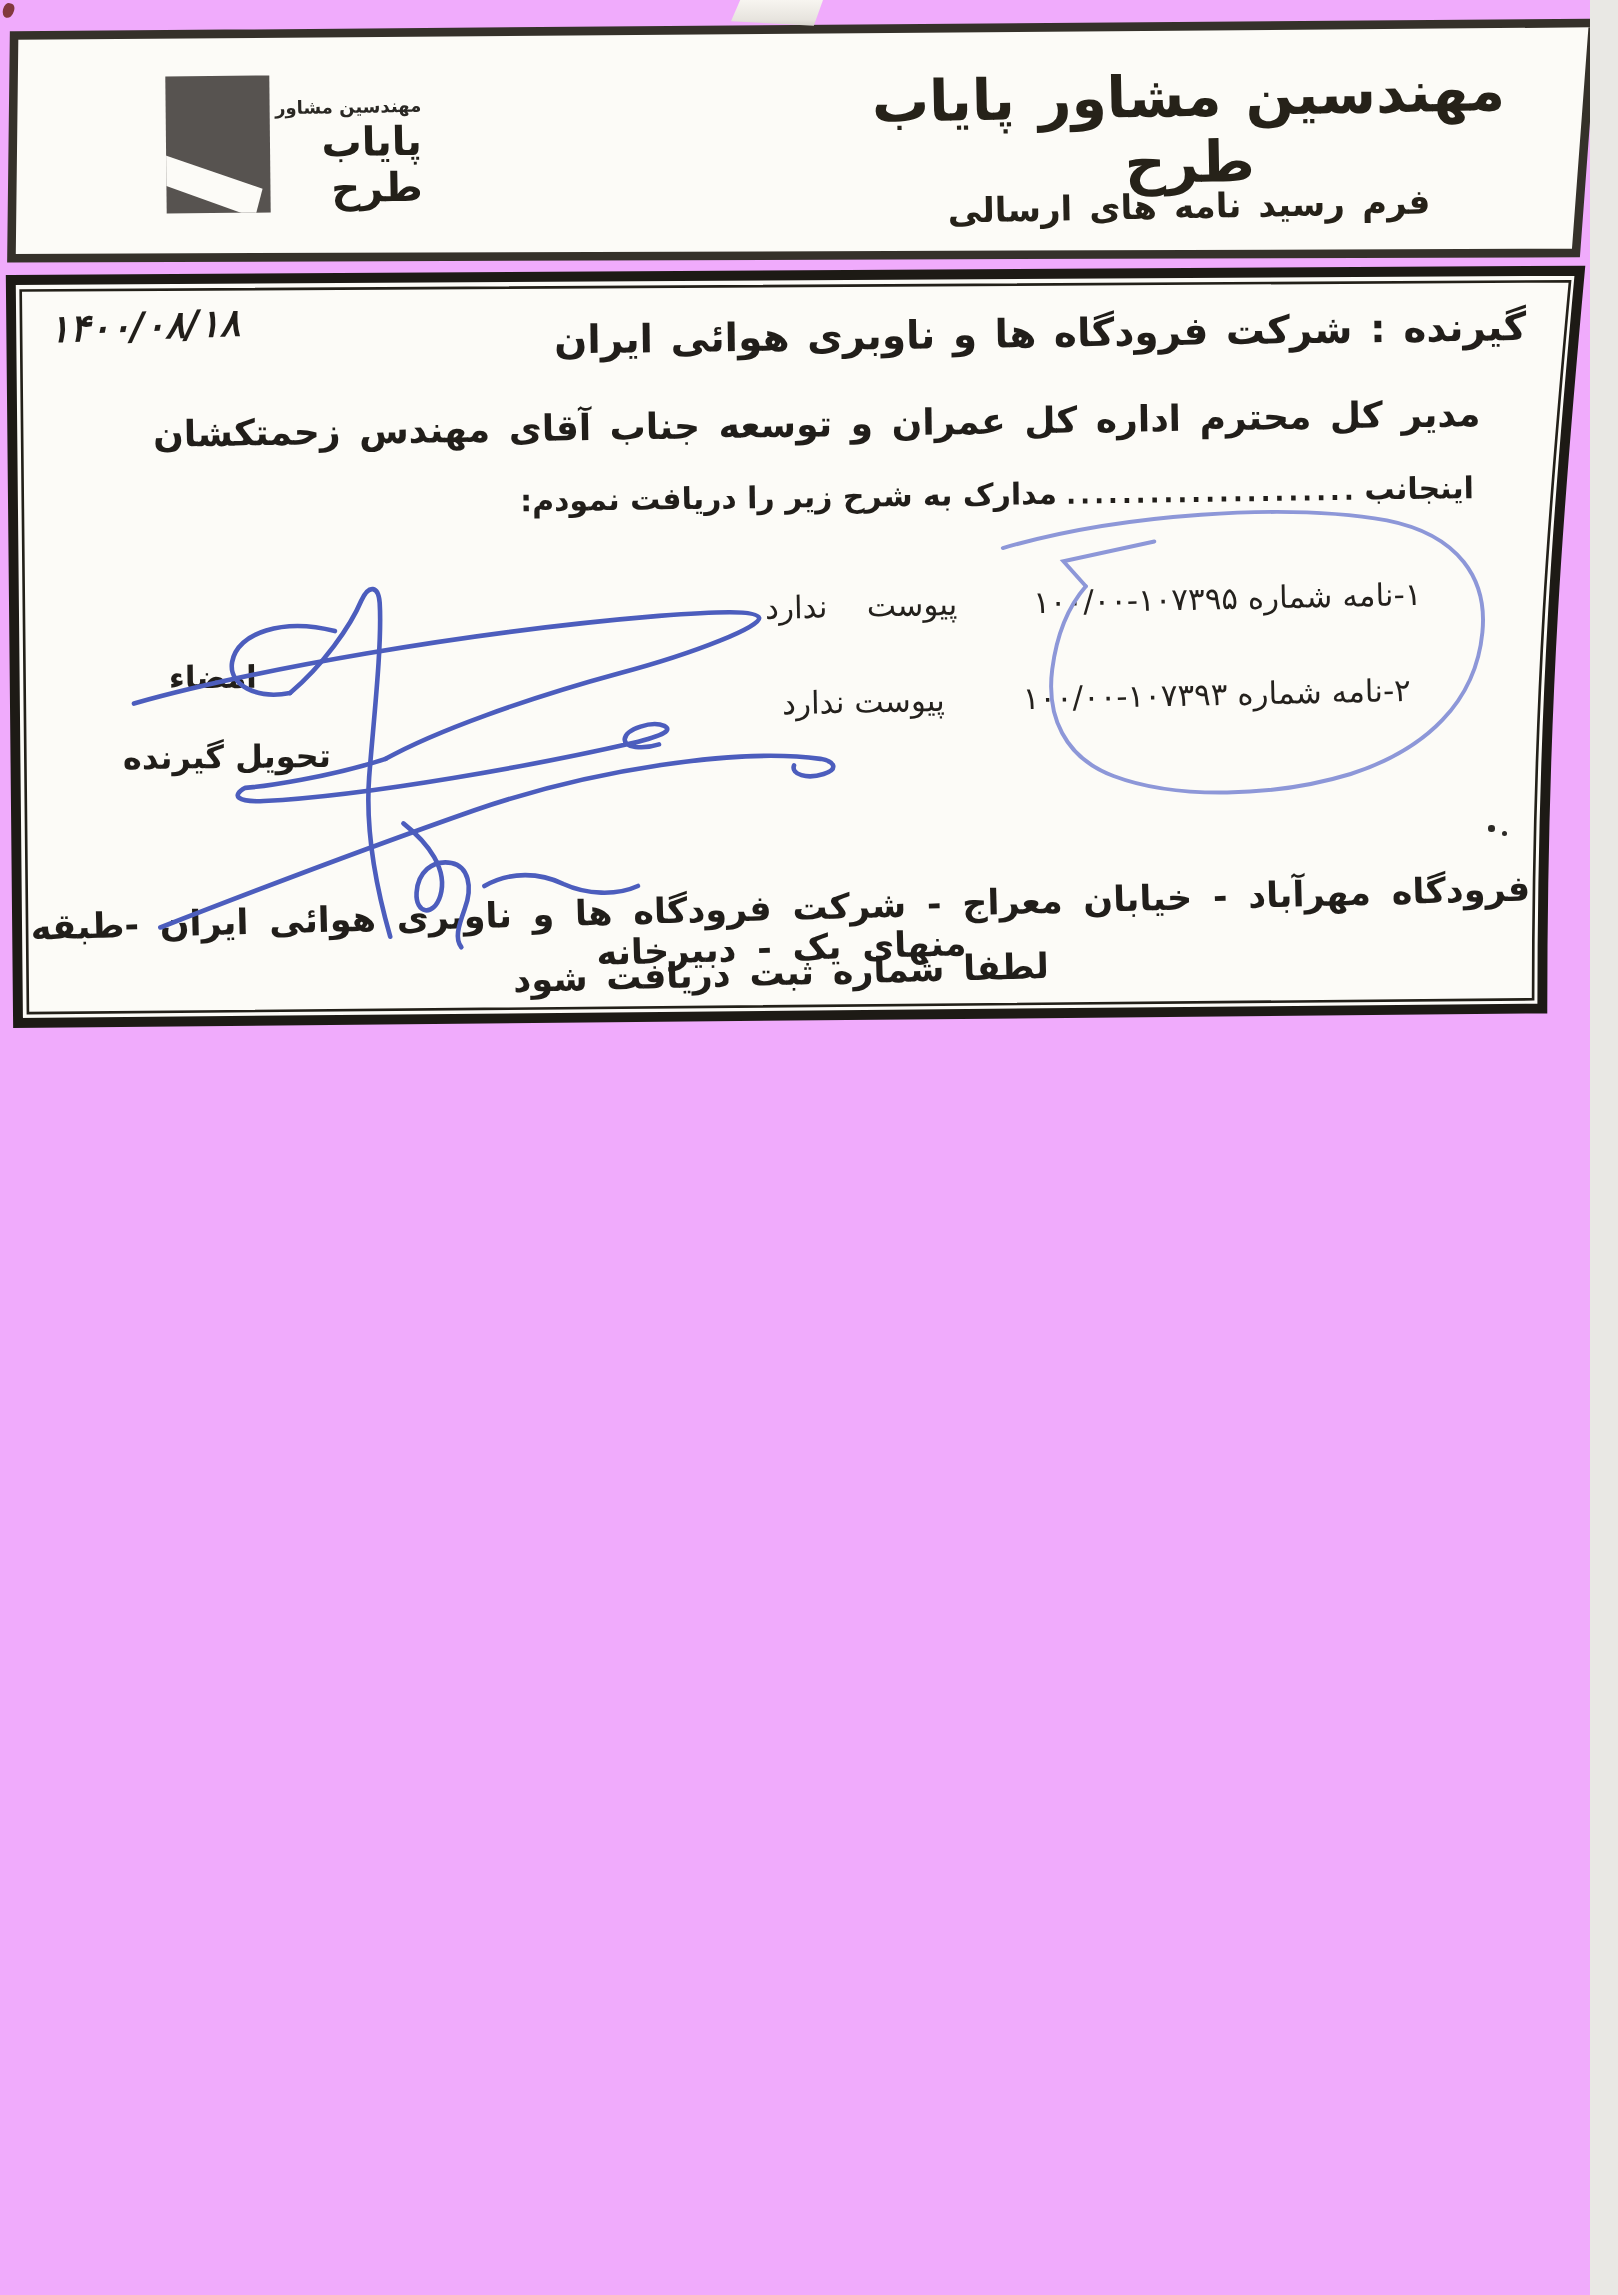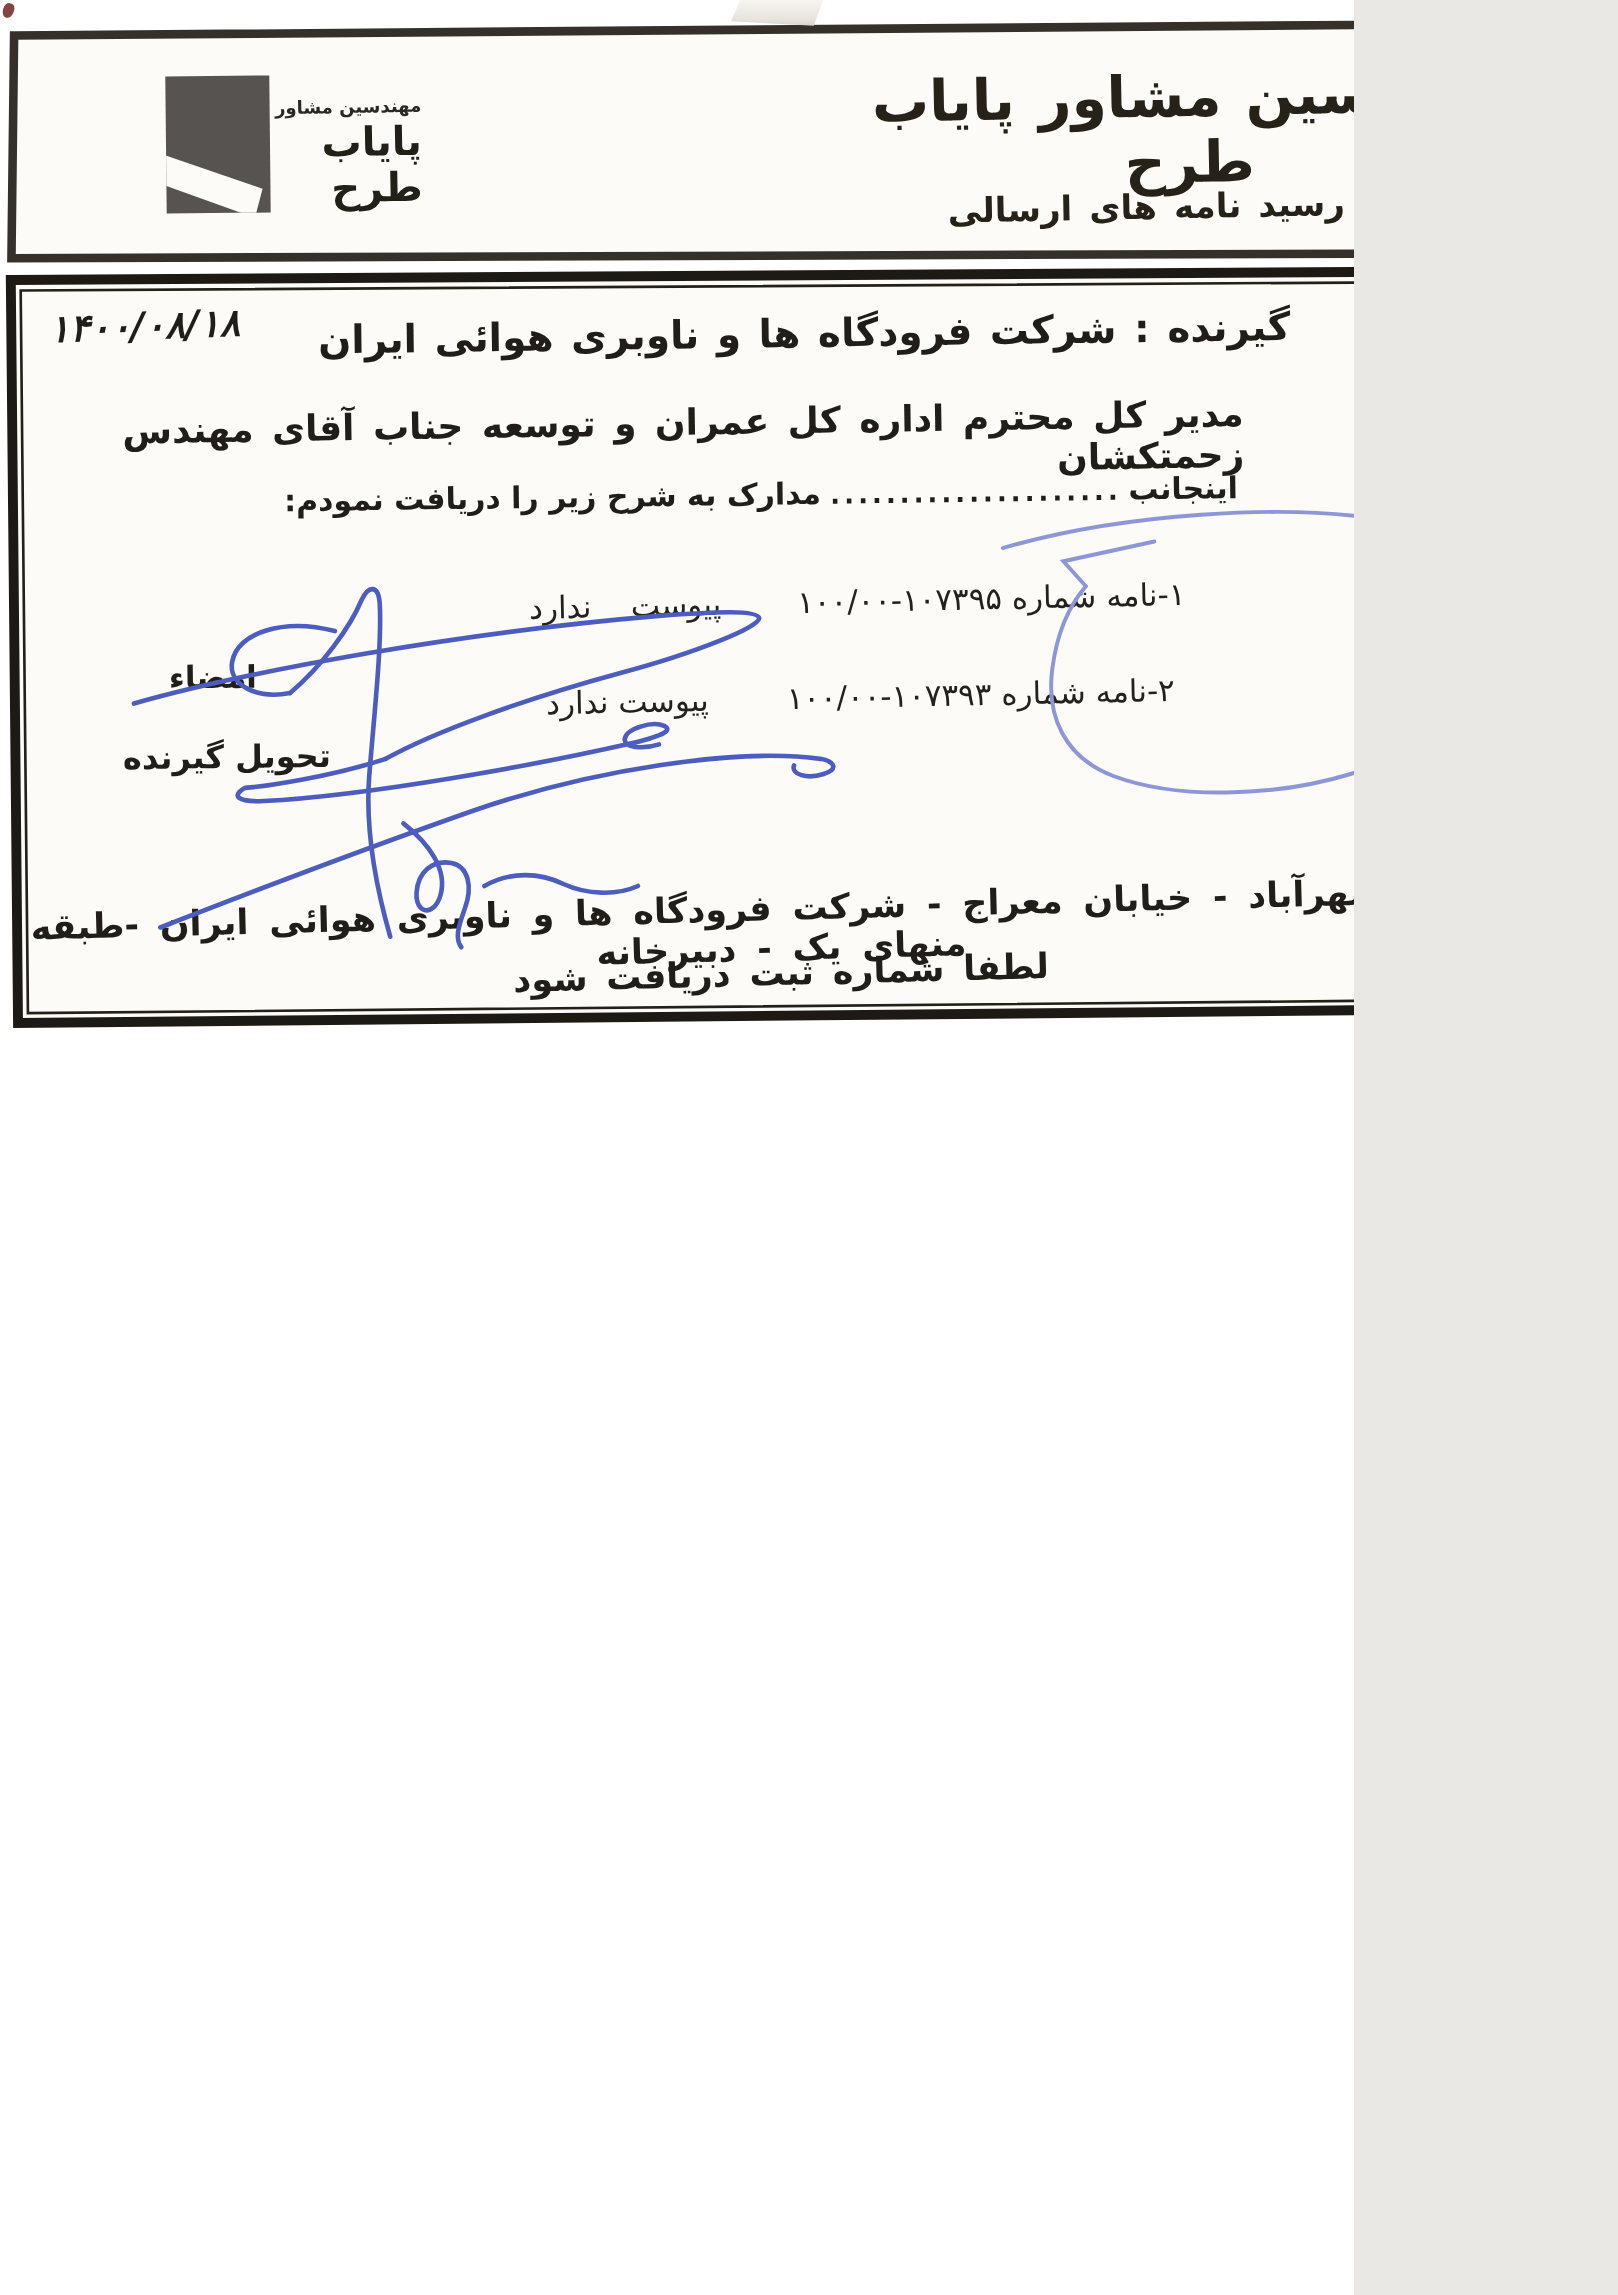--- a/index.html
+++ b/index.html
@@ -1,19 +1,19 @@
 <!DOCTYPE html>
 <html lang="fa" style="font-size:10.5px"><head>
 <meta charset="utf-8">
 <style>
   html,body{margin:0;padding:0;background:#e9e8e4;}
   .page{
     position:relative;
-    width:1354px;height:2295px;
-    background:#ffffff;
+    width:1590px;height:2295px;
+    background:#f0abfc;
     overflow:hidden;
     font-family:"DejaVu Sans", sans-serif;
     color:#211e1a;
   }
   .abs{position:absolute;}
   svg{display:block;}
   
   #frame-layer{position:absolute;left:0;top:0;z-index:1;}
   
   .logo-square{

